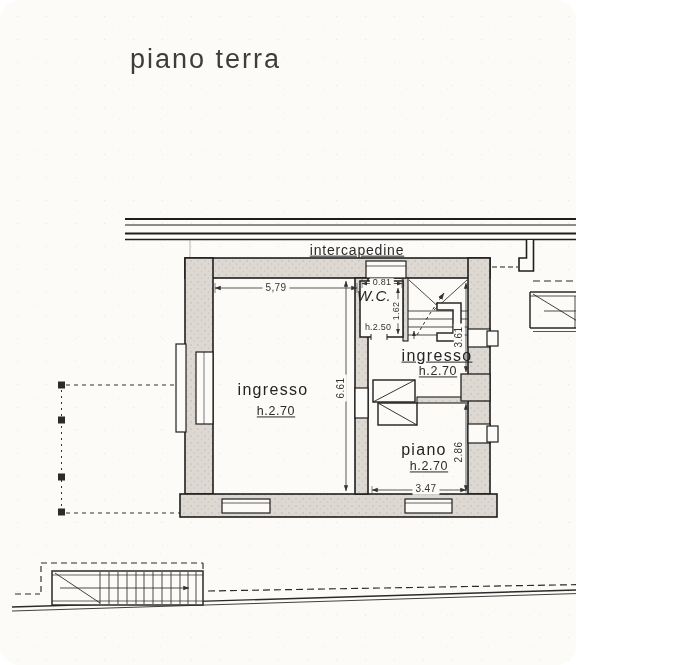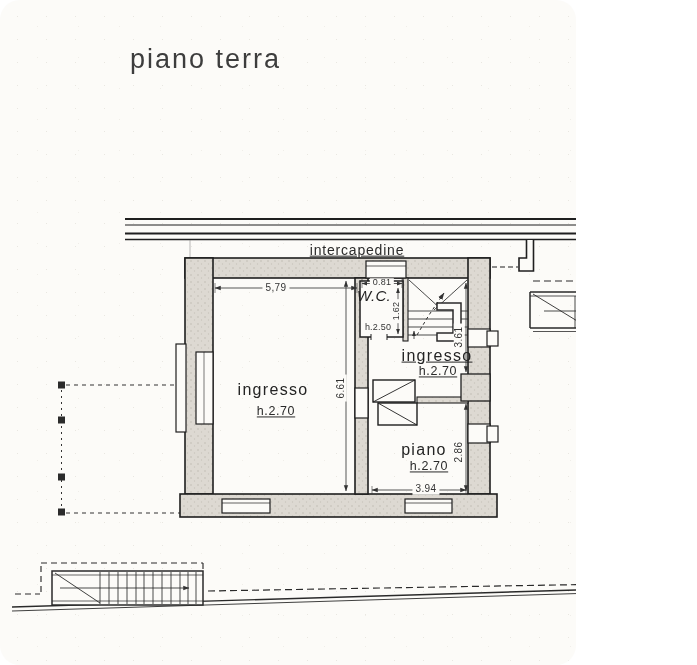--- a/index.html
+++ b/index.html
@@ -216,15 +216,15 @@
   <span class="lbl rh" style="left:276px; top:412px;">h.2.70</span>
   <span class="lbl dim bg rot" style="left:341px; top:388px;">6.61</span>
 
   <span class="lbl room" style="left:437px; top:356px;text-decoration:underline;">ingresso</span>
   <span class="lbl rh" style="left:438px; top:372px;">h.2.70</span>
   <span class="lbl dim bg rot" style="left:459px; top:337px;">3.61</span>
 
   <span class="lbl room" style="left:424px; top:450px;">piano</span>
   <span class="lbl rh" style="left:429px; top:467px;">h.2.70</span>
   <span class="lbl dim bg rot" style="left:459px; top:452px;">2.86</span>
-  <span class="lbl dim bg" style="left:426px; top:489px;">3.94</span>
+  <span class="lbl dim bg" style="left:426px; top:489px;">3.47</span>
 
 </div>
 
 </body></html>

